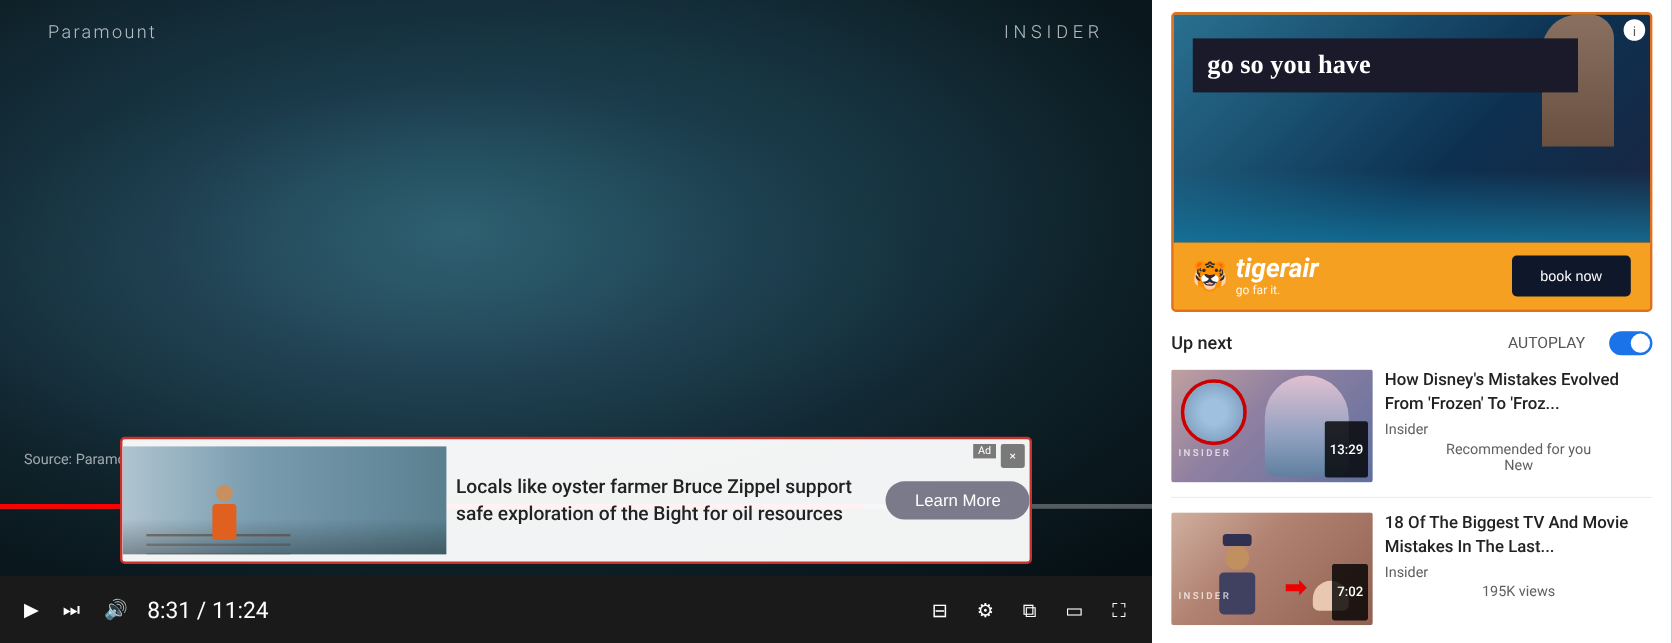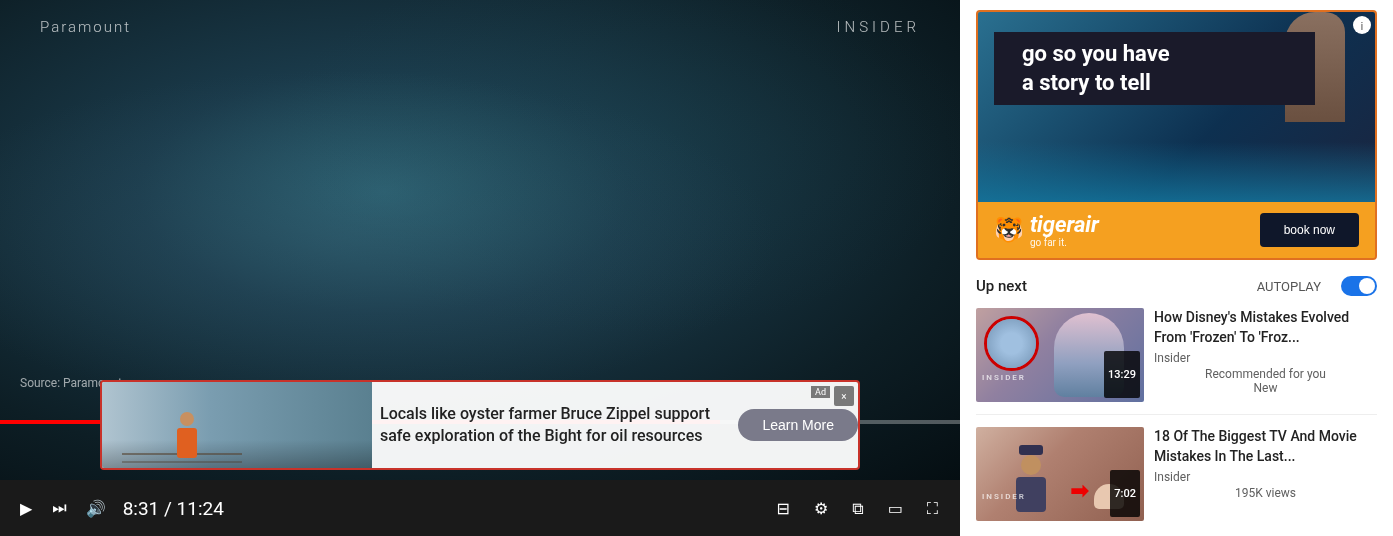--- a/index.html
+++ b/index.html
@@ -76,21 +76,21 @@
       color: rgba(255,255,255,0.6);
       font-size: 12px;
     }
 
     
     .in-video-ad {
       position: absolute;
       bottom: 10px;
       left: 100px;
       right: 100px;
-      height: 90px;
+      height: 106px;
       background: rgba(255,255,255,0.95);
       border: 2px solid #c8322a;
       border-radius: 4px;
       display: flex;
       align-items: center;
       overflow: hidden;
     }
 
     .in-video-ad-close {
       position: absolute;
@@ -297,22 +297,23 @@
     
     .sidebar-ad-headline {
       position: absolute;
       top: 20px;
       left: 16px;
       right: 60px;
       background: #1a1a2a;
       color: #fff;
       font-size: 22px;
       font-weight: 700;
-      padding: 8px 28px;
+      padding: 8px 12px;
       line-height: 1.3;
+      font-family: Liberation Serif, serif;
     }
 
     .sidebar-ad-water {
       position: absolute;
       bottom: 0;
       left: 0;
       right: 0;
       height: 60px;
       background: linear-gradient(to top, rgba(20,120,160,0.8), transparent);
     }
@@ -645,21 +646,20 @@
 
   <div class="sidebar-ad">
     <div class="sidebar-ad-info-btn">
       <span>ℹ</span>
     </div>
     <div class="sidebar-ad-img">
       <div class="sidebar-ad-water"></div>
       <div class="sidebar-ad-rock"></div>
       <div class="sidebar-ad-headline">
         <span>go so you have</span><br>
-        <span>a story to tell</span>
       </div>
     </div>
     <div class="sidebar-ad-footer">
       <div class="tigerair-logo">
         <span style="font-size:24px; color:#fff;">🐯</span>
         <div>
           <div class="tigerair-text">tigerair</div>
           <div class="tigerair-tagline">go far it.</div>
         </div>
       </div>

